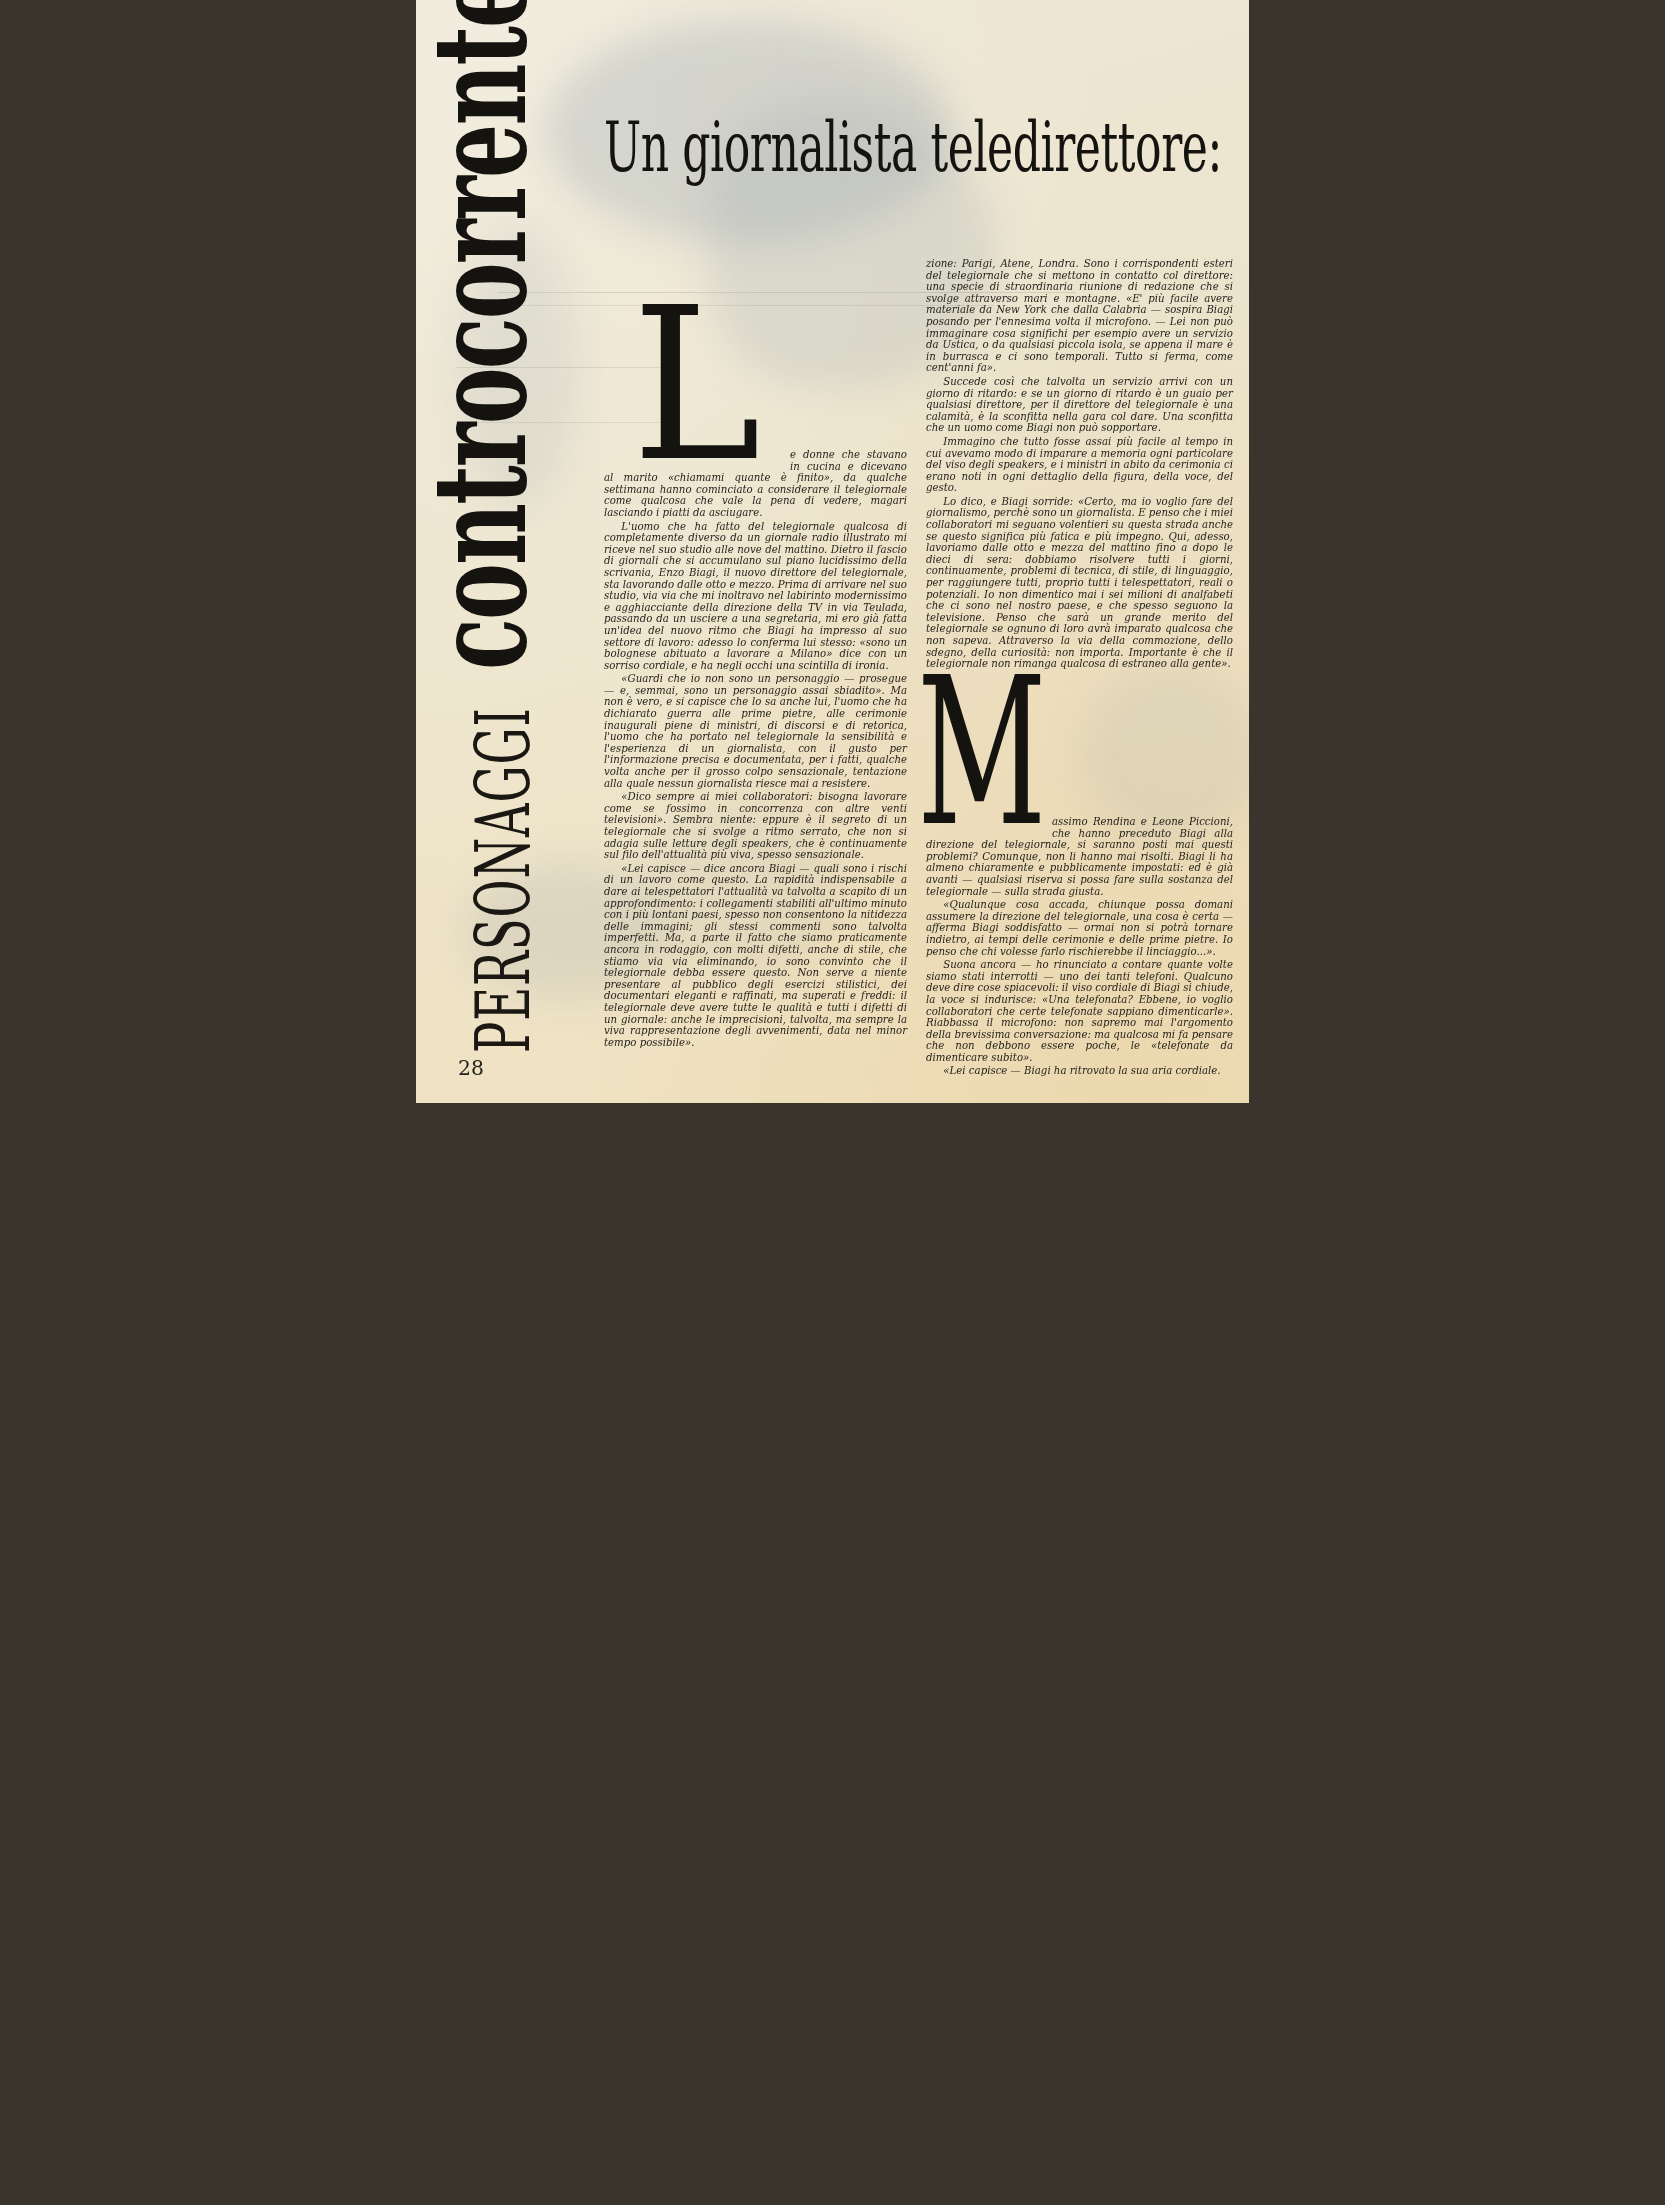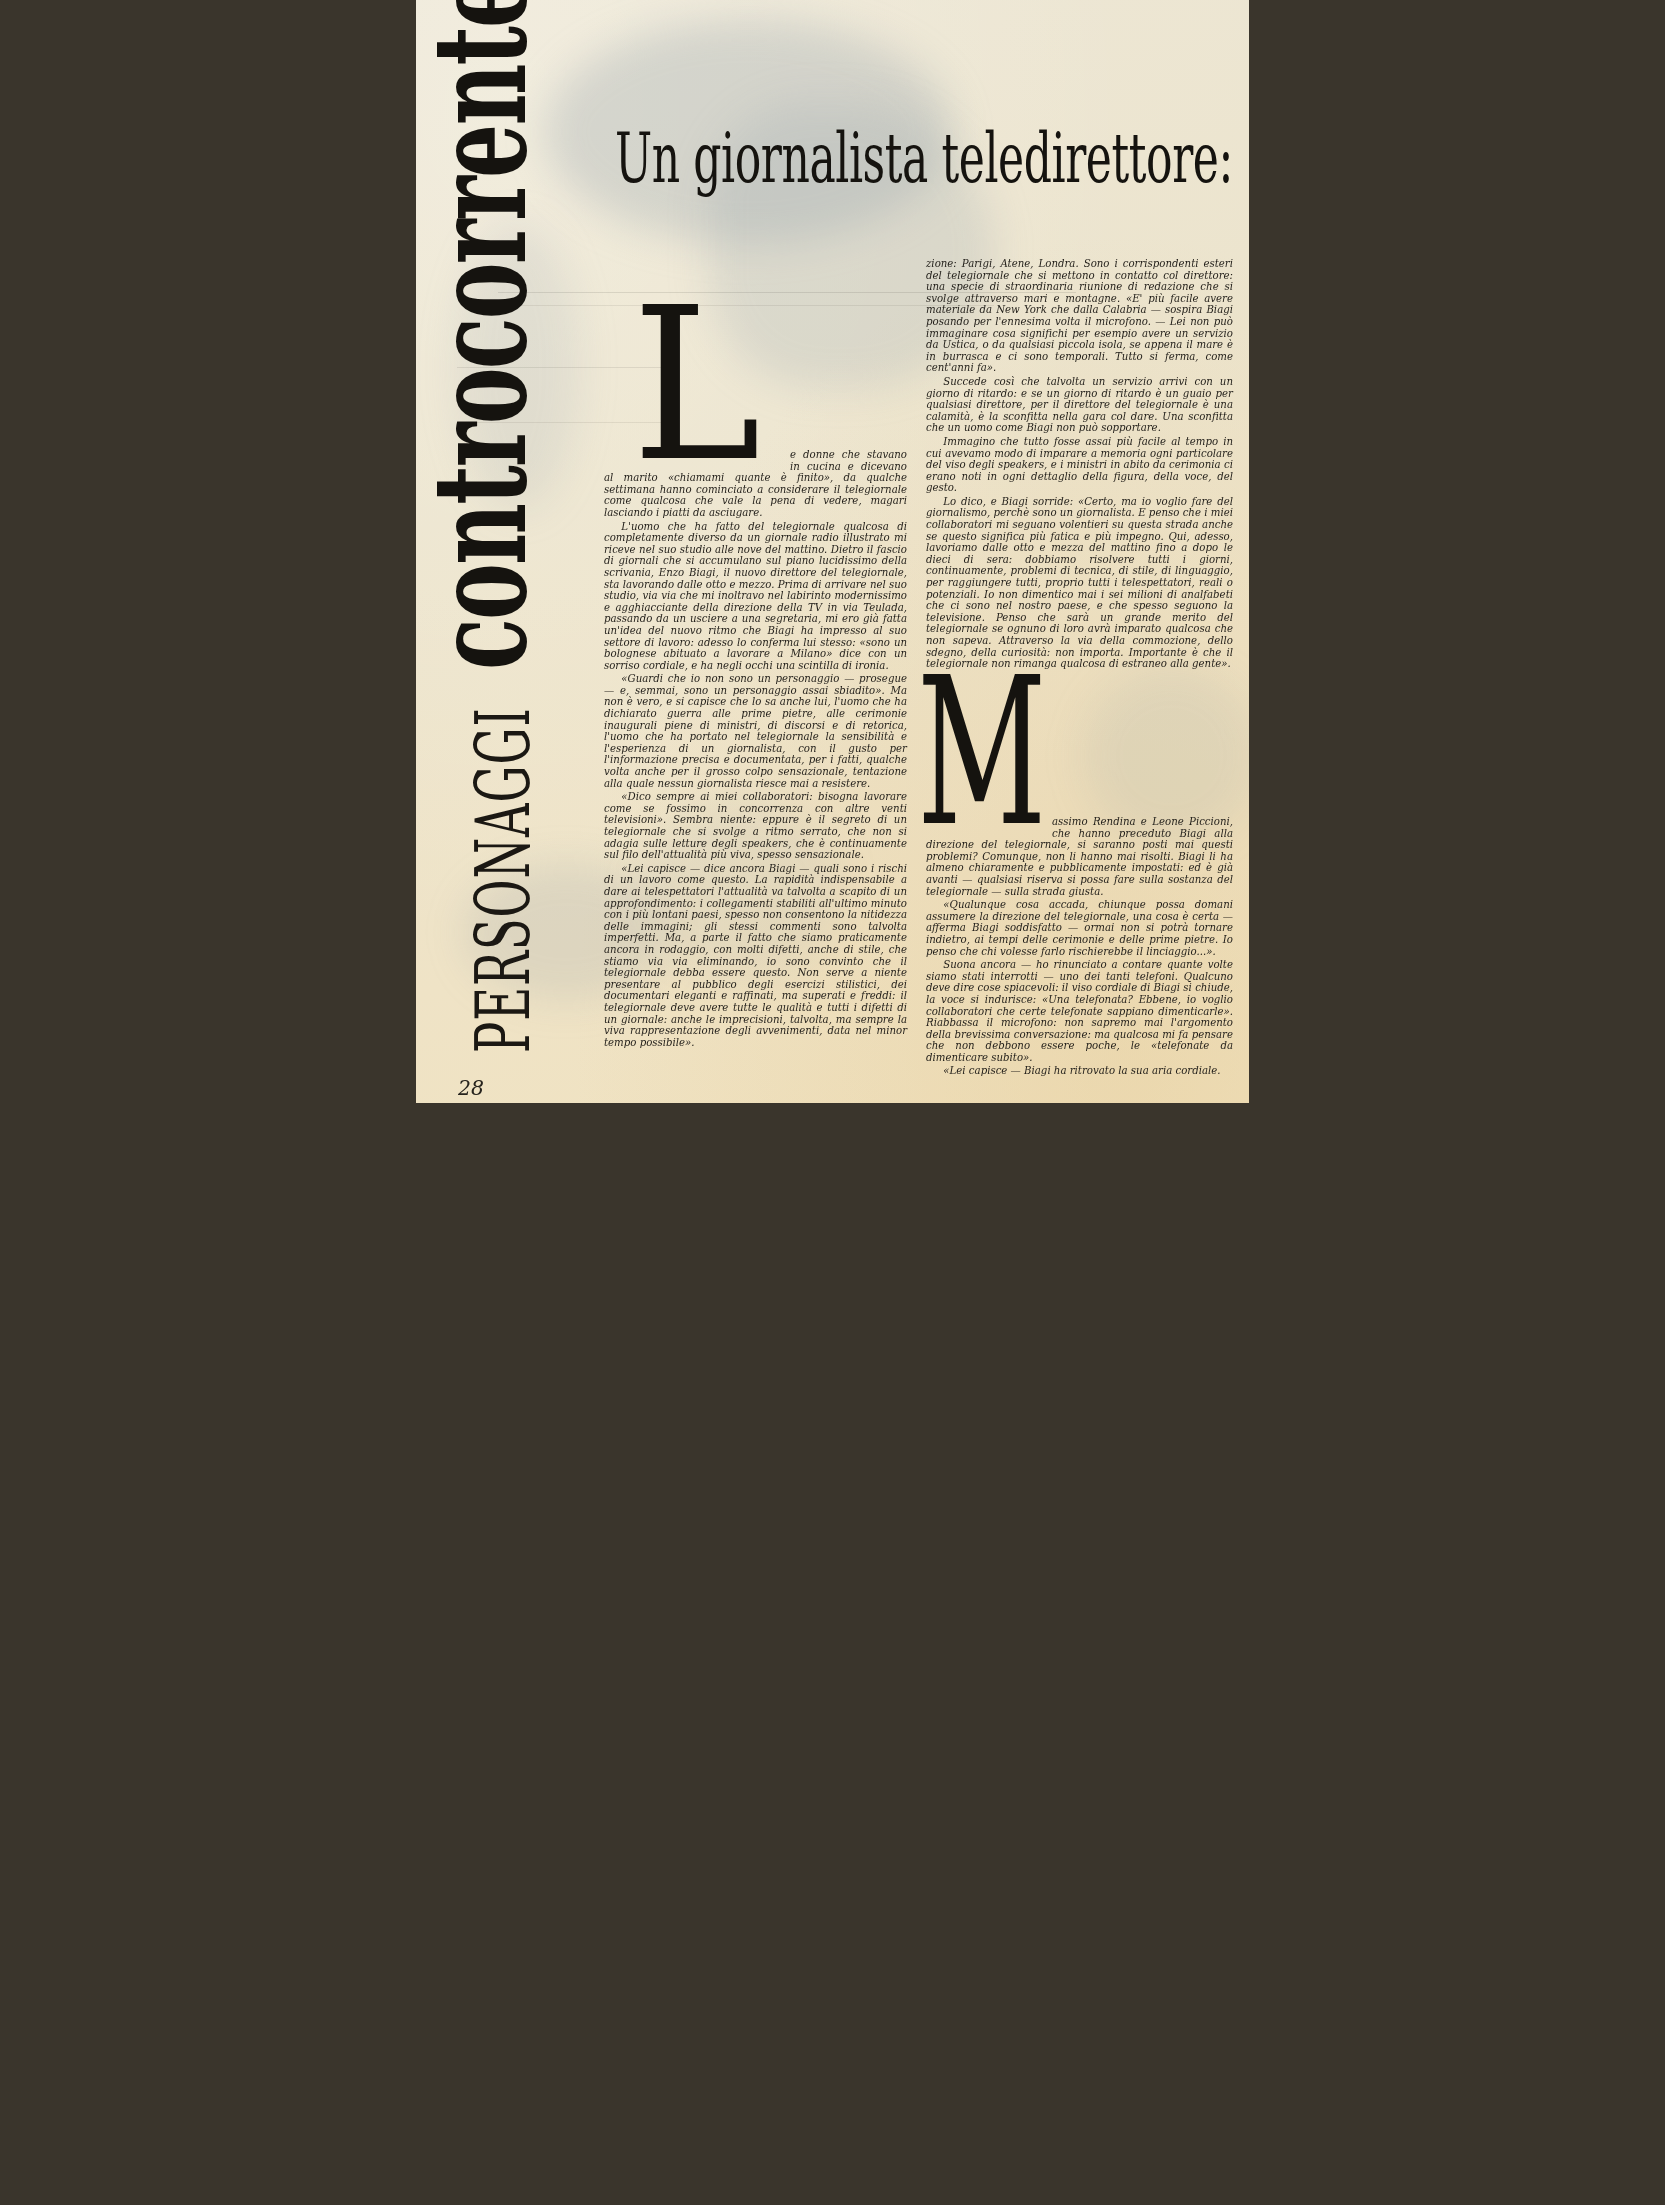--- a/index.html
+++ b/index.html
@@ -47,21 +47,21 @@
   .sp-l{width:186px;}
   .sp-m{width:126px;}
 
   
   .dropcap{position:absolute;line-height:1;font-style:normal;font-weight:500;color:#15130f;}
   #cap-l{left:216px;top:280px;font-size:211px;}
   #cap-l .squeeze{display:inline-block;transform:scaleX(.92);transform-origin:0 0;}
   #cap-m{left:501px;top:651px;font-size:204px;}
   #cap-m .squeeze{display:inline-block;transform:scaleX(.62);transform-origin:0 0;}
 
-  #folio{position:absolute;left:42px;top:1056px;font-size:20.4px;font-style:italic;color:#26231d;margin-top:20px;}
+  #folio{position:absolute;left:42px;top:1056px;font-size:20.4px;color:#26231d;}
 </style>
 </head>
 <body>
 
 <div id="page">
 
   <div class="ghost g1"></div>
   <div class="ghost g2"></div>
   <div class="ghost g3"></div>
   <div class="ghost g4"></div>
@@ -72,21 +72,21 @@
   <div class="streak" style="left:41px;top:367px;width:218px;opacity:.12"></div>
   <div class="streak" style="left:41px;top:422px;width:204px;opacity:.10"></div>
 
   <div class="vert" id="kicker">
     <span class="squeeze">controcorrente</span>
   </div>
   <div class="vert" id="section-vert">
     <span class="squeeze">PERSONAGGI</span>
   </div>
 
-  <h1 id="headline" style="margin:11px;">
+  <h1 id="headline" style="margin:0;">
     <span class="squeeze">Un giornalista teledirettore:</span>
   </h1>
 
   <div class="dropcap" id="cap-l">
     <span class="squeeze">L</span>
   </div>
   <div class="dropcap" id="cap-m">
     <span class="squeeze">M</span>
   </div>
 

